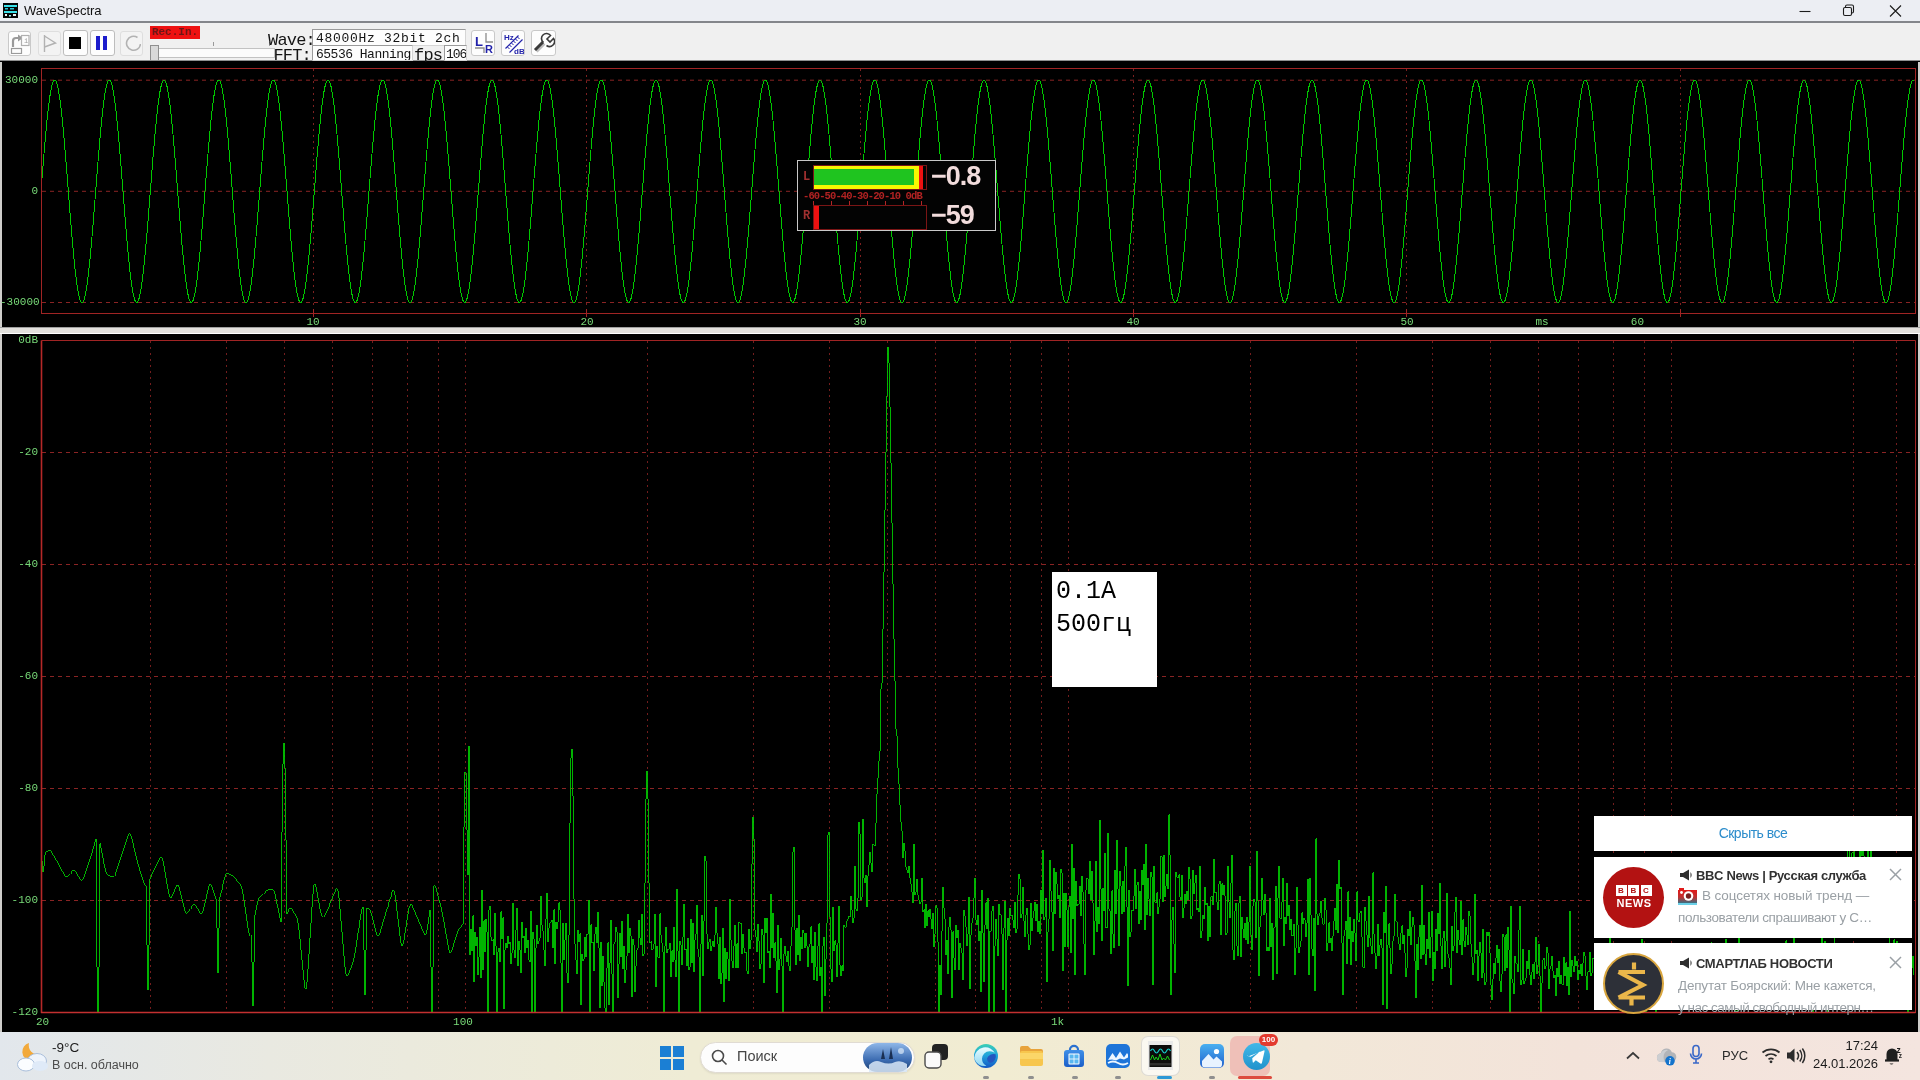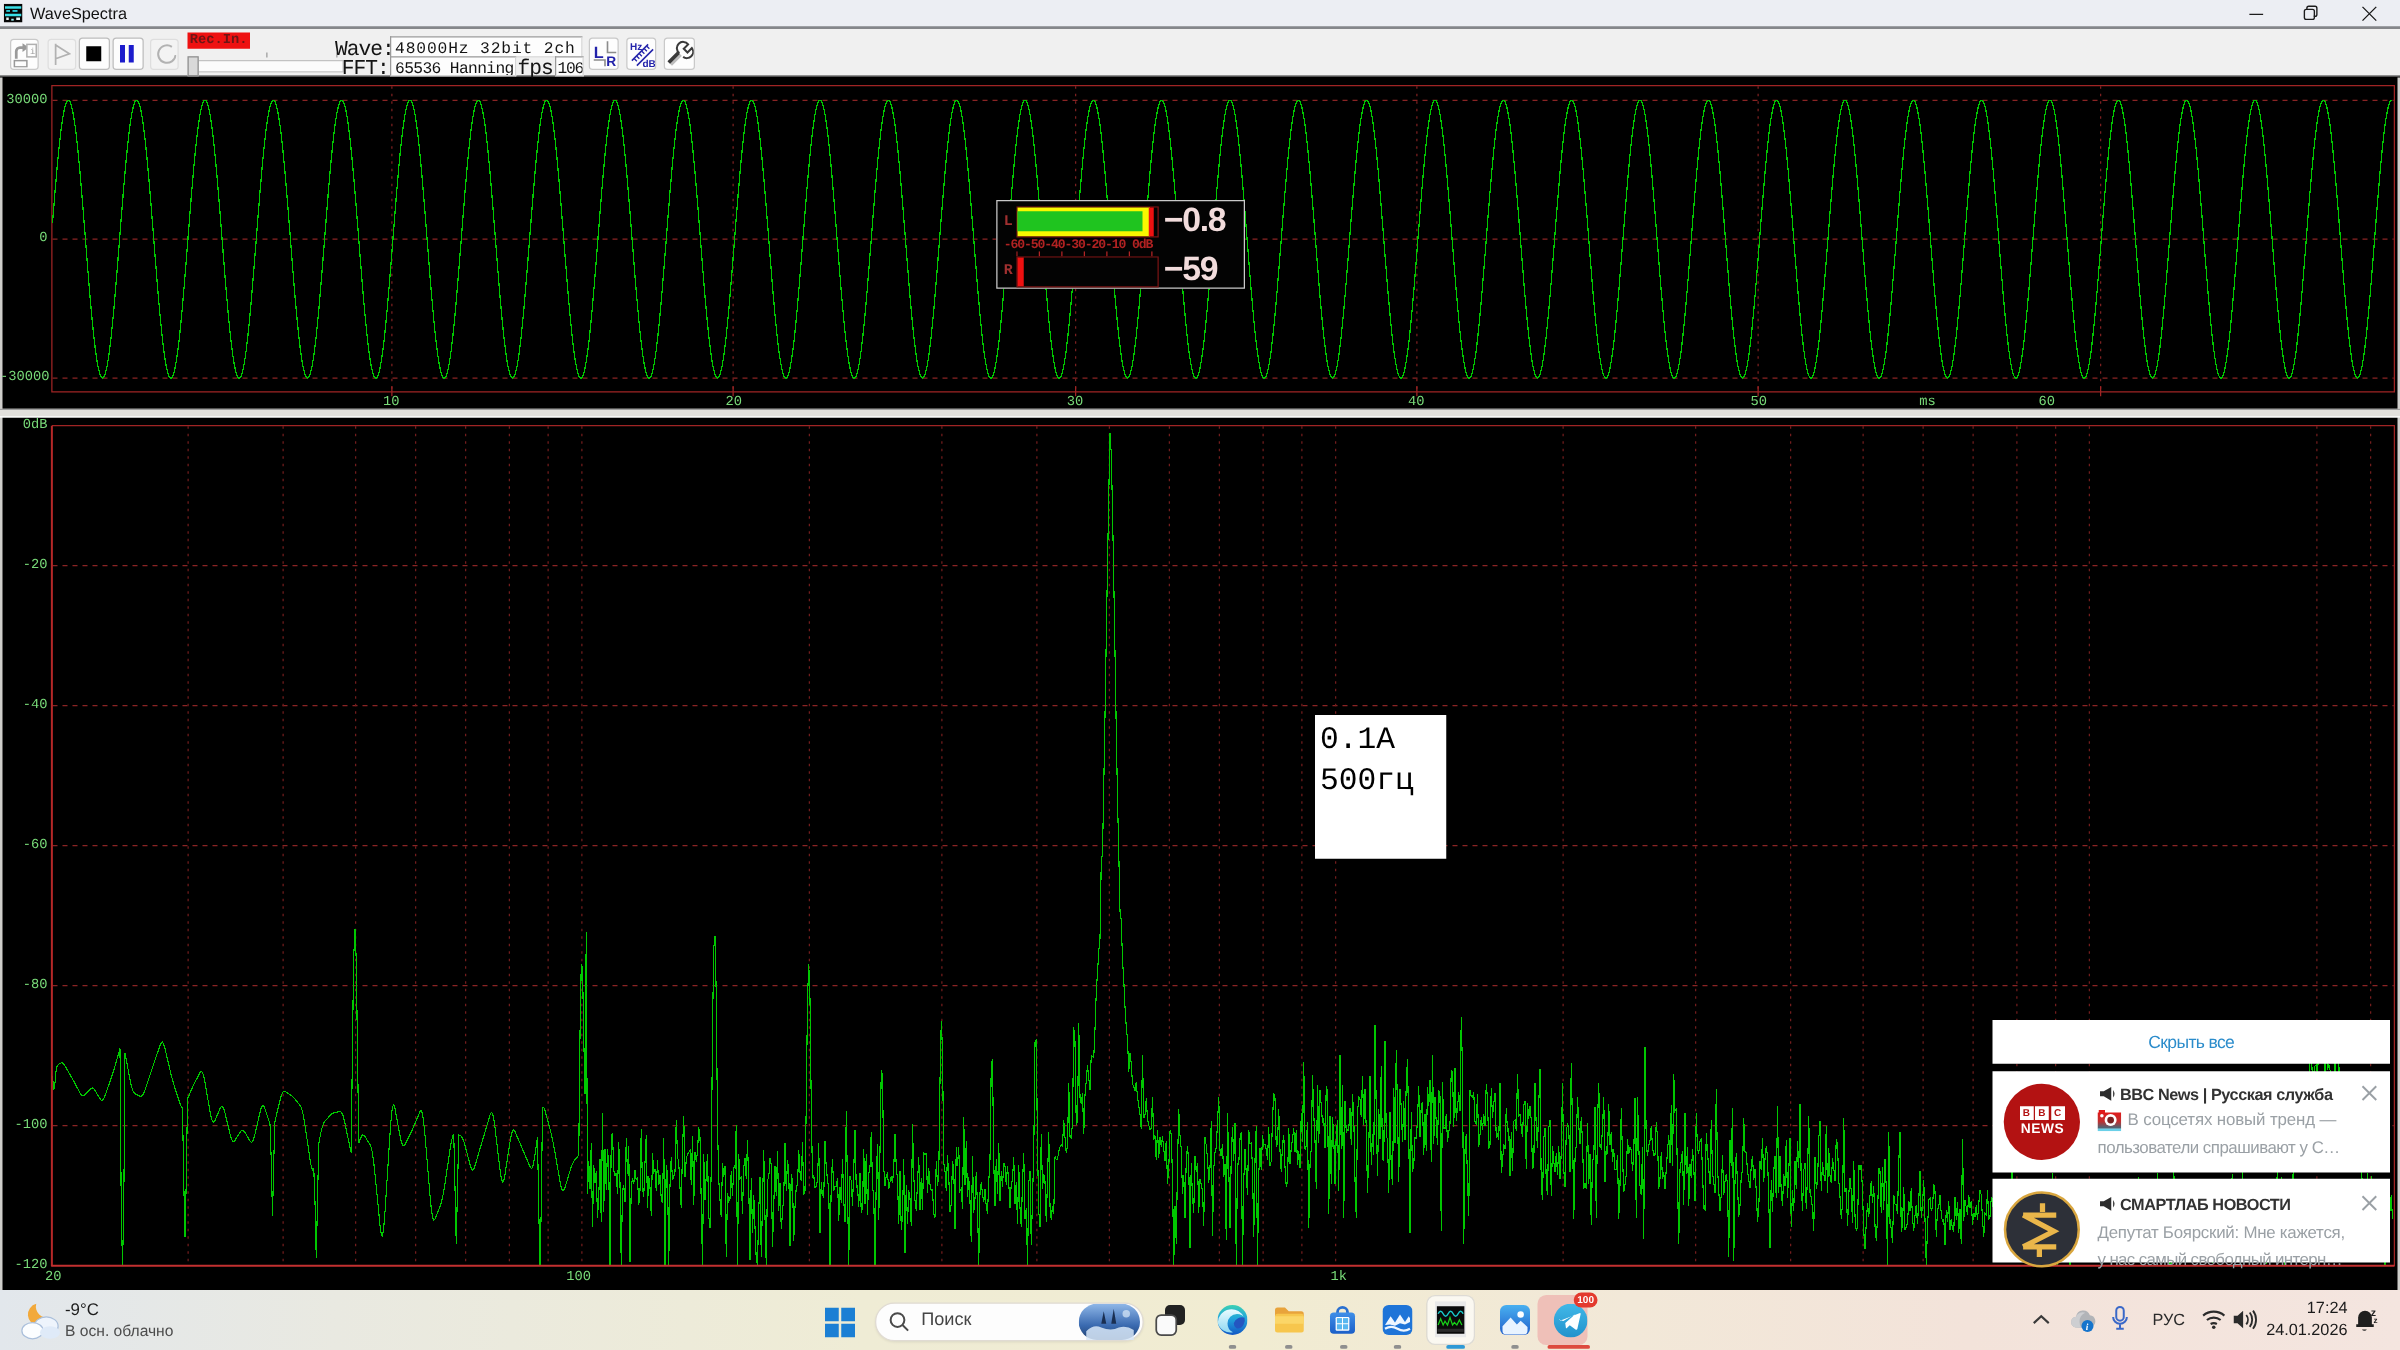--- a/index.html
+++ b/index.html
@@ -183,21 +183,21 @@
 </svg>
 <div class="wlab" style="left:0;top:334px;width:38px;text-align:right">0dB</div>
 <div class="wlab" style="left:0;top:446px;width:38px;text-align:right">-20</div>
 <div class="wlab" style="left:0;top:558px;width:38px;text-align:right">-40</div>
 <div class="wlab" style="left:0;top:670px;width:38px;text-align:right">-60</div>
 <div class="wlab" style="left:0;top:782px;width:38px;text-align:right">-80</div>
 <div class="wlab" style="left:0;top:894px;width:38px;text-align:right">-100</div>
 <div class="wlab" style="left:0;top:1006px;width:38px;text-align:right">-120</div>
 <div class="wlab" style="left:36px;top:1016px;width:20px">20</div>
 <div class="wlab" style="left:443px;top:1016px;width:40px;text-align:center">100</div>
-<div class="wlab" style="left:1051px;top:1016px;width:40px;text-align:center">1k</div>
+<div class="wlab" style="left:1051px;top:1016px;width:40px;">1k</div>
 
 <div class="ab" id="meter">
  <div class="lr" style="left:5px;top:9px">L</div>
  <div class="lr" style="left:5px;top:48px">R</div>
  <svg class="ab" style="left:15px;top:4px" width="116" height="26">
   <rect x="0.5" y="0.5" width="113" height="24" fill="none" stroke="#7a1515"></rect>
   <rect x="1" y="1" width="106" height="23" fill="#f8f800"></rect>
   <rect x="1" y="4" width="100" height="16" fill="#1fc41f"></rect>
   <rect x="106" y="1" width="4" height="23" fill="#ee1111"></rect>
  </svg>

